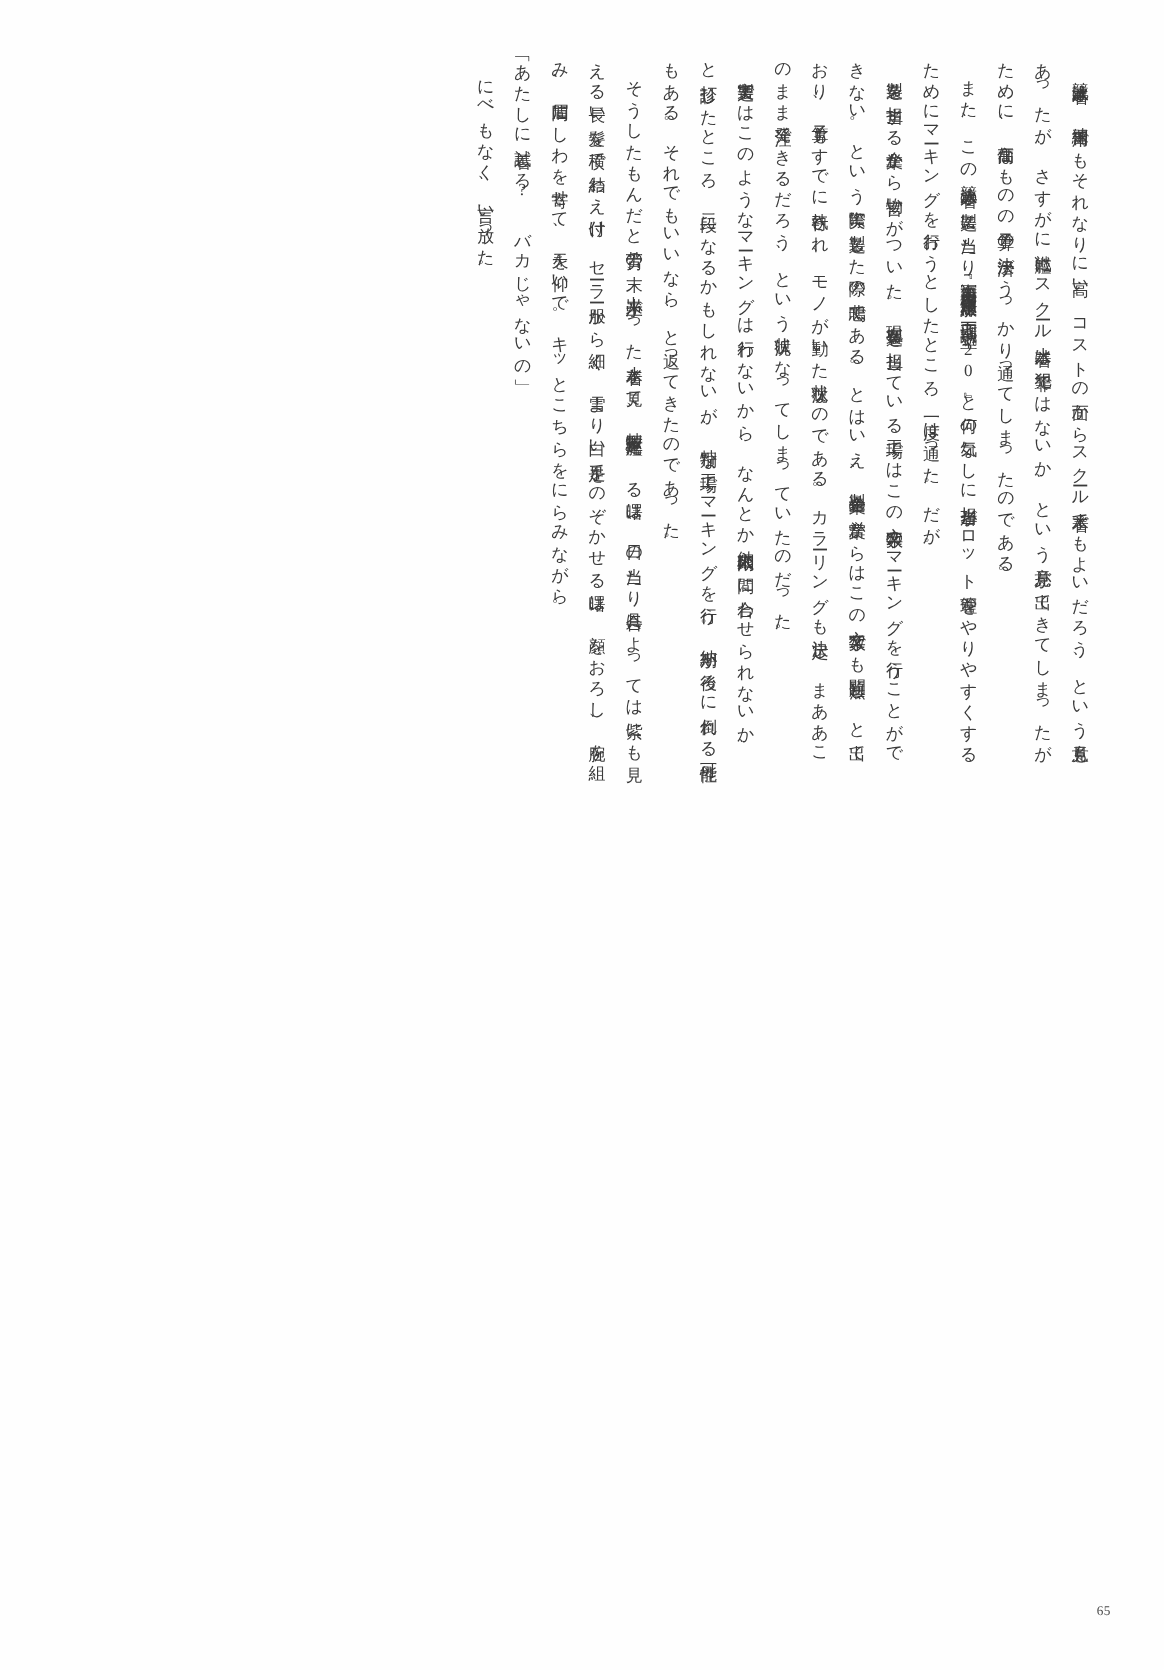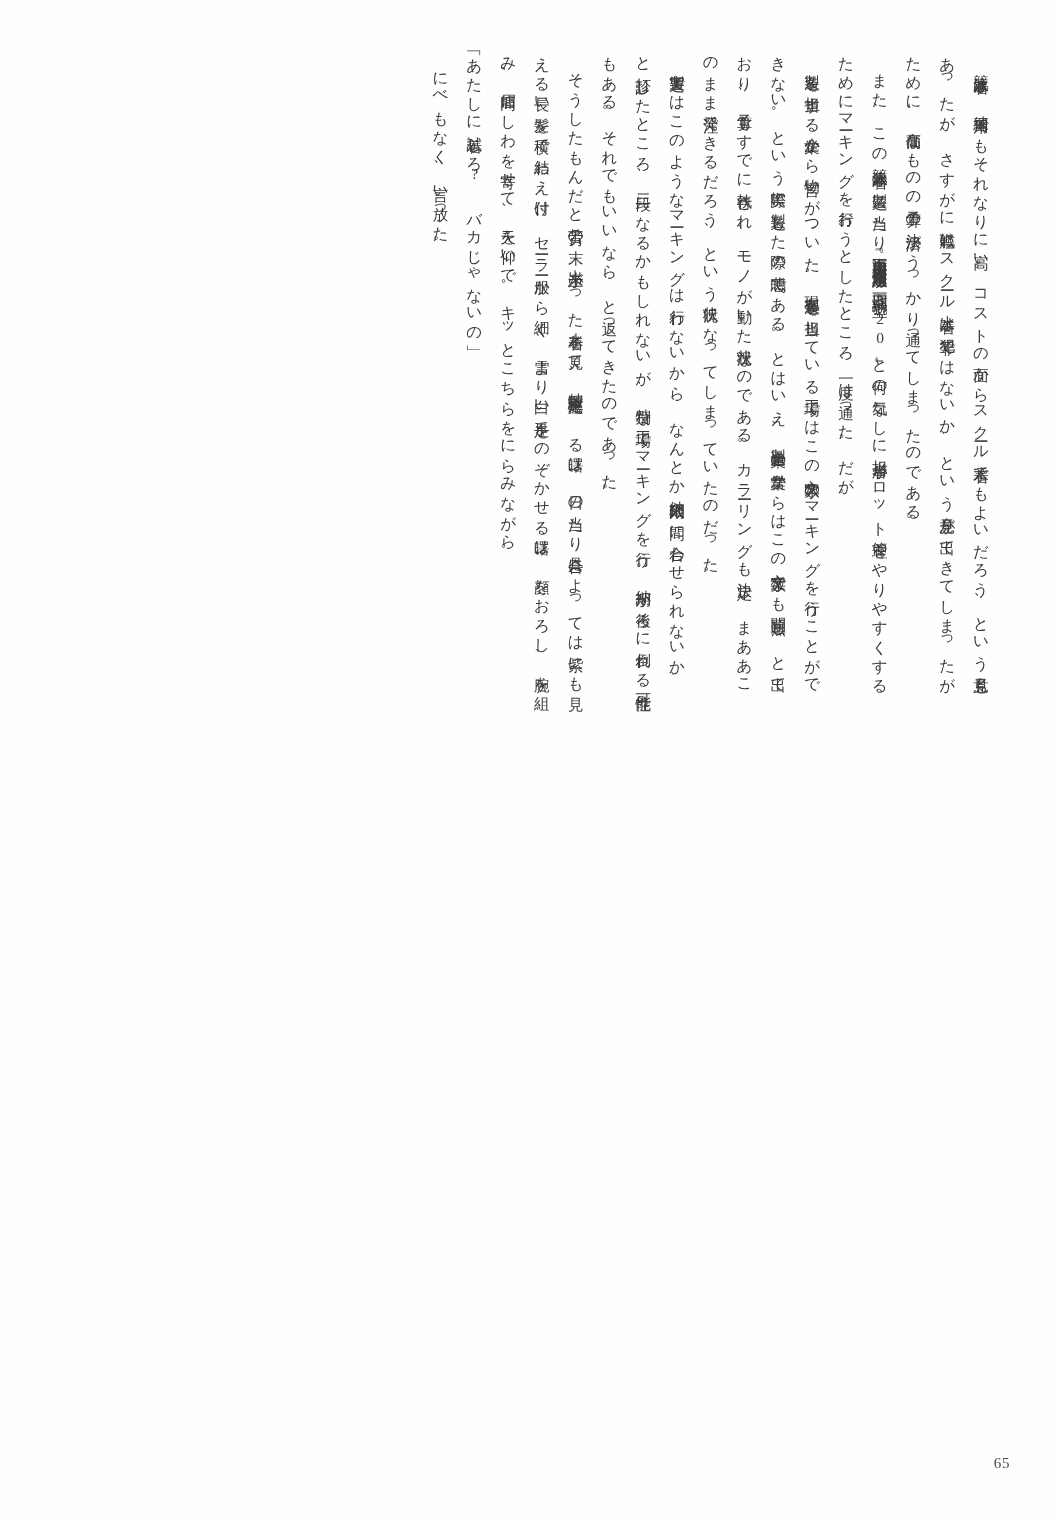--- a/index.html
+++ b/index.html
@@ -38,21 +38,21 @@
     text-indent: 1em;
   }
   .text-block p.noindent {
     text-indent: 0;
   }
 
   .page-number {
     position: absolute;
     right: 48px;
     bottom: 46px;
-    font-size: 15px;
+    font-size: 12px;
     color: #4a4a4a;
     font-family: "Liberation Serif", "DejaVu Serif", serif;
     letter-spacing: 0.04em;
     margin-left: 27px;
   }
 </style>
 </head>
 <body>
 
 <div class="page">

